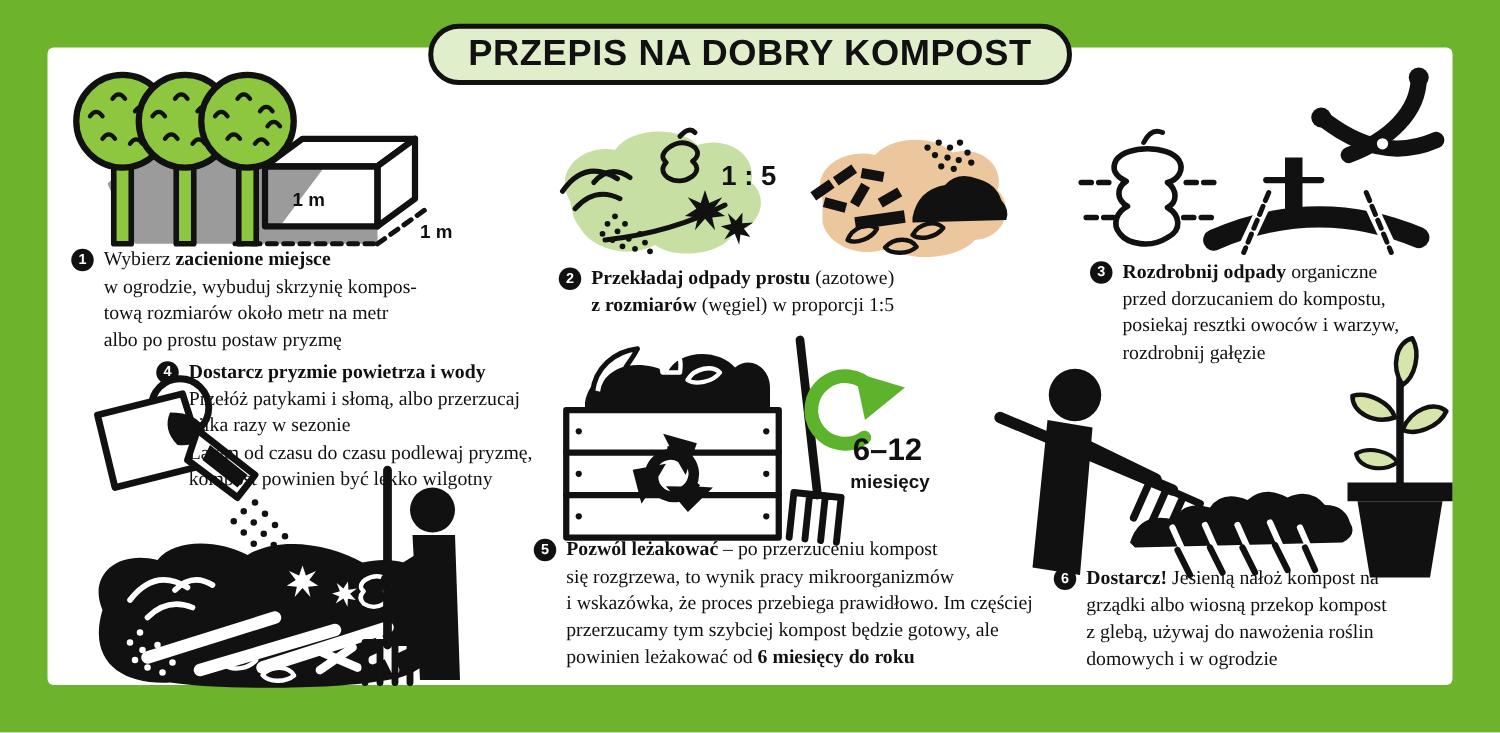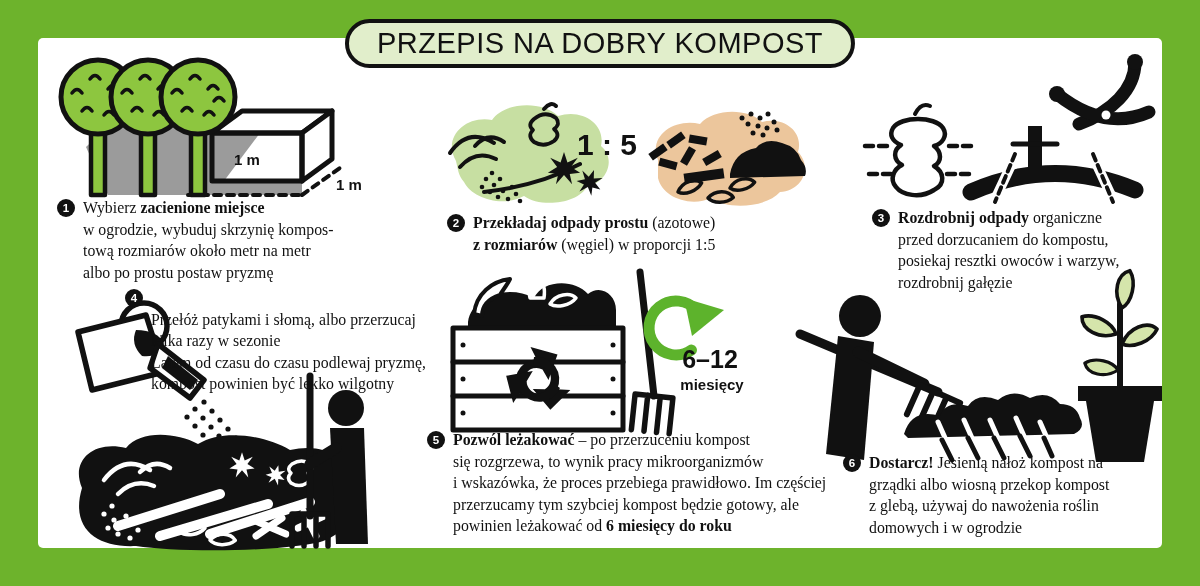--- a/index.html
+++ b/index.html
@@ -1,31 +1,31 @@
 <!DOCTYPE html>
 <html><head>
 <meta charset="utf-8">
 <style>
   html,body{margin:0;padding:0;background:#e8e8e8}
   #canvas{position:relative;width:1200px;height:586px;background:#6db32c;overflow:hidden;
           font-family:"Liberation Serif",serif;color:#111}
   #panel{position:absolute;left:38px;top:38px;width:1124px;height:510px;background:#fff;border-radius:5px}
   #title-pill{position:absolute;left:50%;top:19px;transform:translateX(-50%);
           background:#e1eecb;border:4px solid #111;border-radius:28px;padding:4px 28px;
-          font-family:"Liberation Sans",sans-serif;font-weight:400;font-size:29px;letter-spacing:.5px;
+          font-family:"Liberation Sans",sans-serif;font-weight:700;font-size:29px;letter-spacing:.5px;
           white-space:nowrap;z-index:5;color:#111}
   svg{position:absolute;overflow:visible}
   svg *{stroke-linecap:round;stroke-linejoin:round}
   .step{position:absolute;z-index:2}
   .badge{position:absolute;left:0;top:2px;width:18px;height:18px;border-radius:50%;background:#111;color:#fff;
          font-family:"Liberation Sans",sans-serif;font-weight:700;font-size:11.5px;line-height:18px;text-align:center}
   .step p{margin:0 0 0 26px;font-size:15.8px;line-height:21.5px;white-space:pre-line}
   .b{font-weight:700}
   .small-label{position:absolute;font-size:11.5px;line-height:17px;white-space:pre-line;z-index:2}
-  .ratio{position:absolute;font-family:"Liberation Sans",sans-serif;font-weight:700;font-size:30px;z-index:2}
+  .ratio{position:absolute;font-family:"Liberation Sans",sans-serif;font-weight:700;font-size:22px;z-index:2}
   .svgtxt{font-family:"Liberation Sans",sans-serif;font-weight:700;fill:#111}
 </style>
 </head>
 <body>
 
 <div id="canvas">
   <div id="panel"></div>
 
   <div id="title-pill">PRZEPIS NA DOBRY KOMPOST</div>
 
@@ -297,21 +297,21 @@
   <div class="step" id="step3" style="left:872px;top:207px;width:295px">
     <span class="badge">3</span>
     <p><span class="b">Rozdrobnij odpady</span><span> organiczne
 przed dorzucaniem do kompostu,
 posiekaj resztki owoców i warzyw,
 rozdrobnij gałęzie</span></p>
   </div>
 
   <div class="step" id="step4" style="left:125px;top:287px;width:315px">
     <span class="badge">4</span>
-    <p><span>
+    <p><span class="b">Dostarcz pryzmie powietrza i wody</span><span>
 Przełóż patykami i słomą, albo przerzucaj
 kilka razy w sezonie
 Latem od czasu do czasu podlewaj pryzmę,
 kompost powinien być lekko wilgotny</span></p>
   </div>
 
   <div class="step" id="step5" style="left:427px;top:429px;width:430px">
     <span class="badge">5</span>
     <p><span class="b">Pozwól leżakować</span><span> – po przerzuceniu kompost
 się rozgrzewa, to wynik pracy mikroorganizmów

